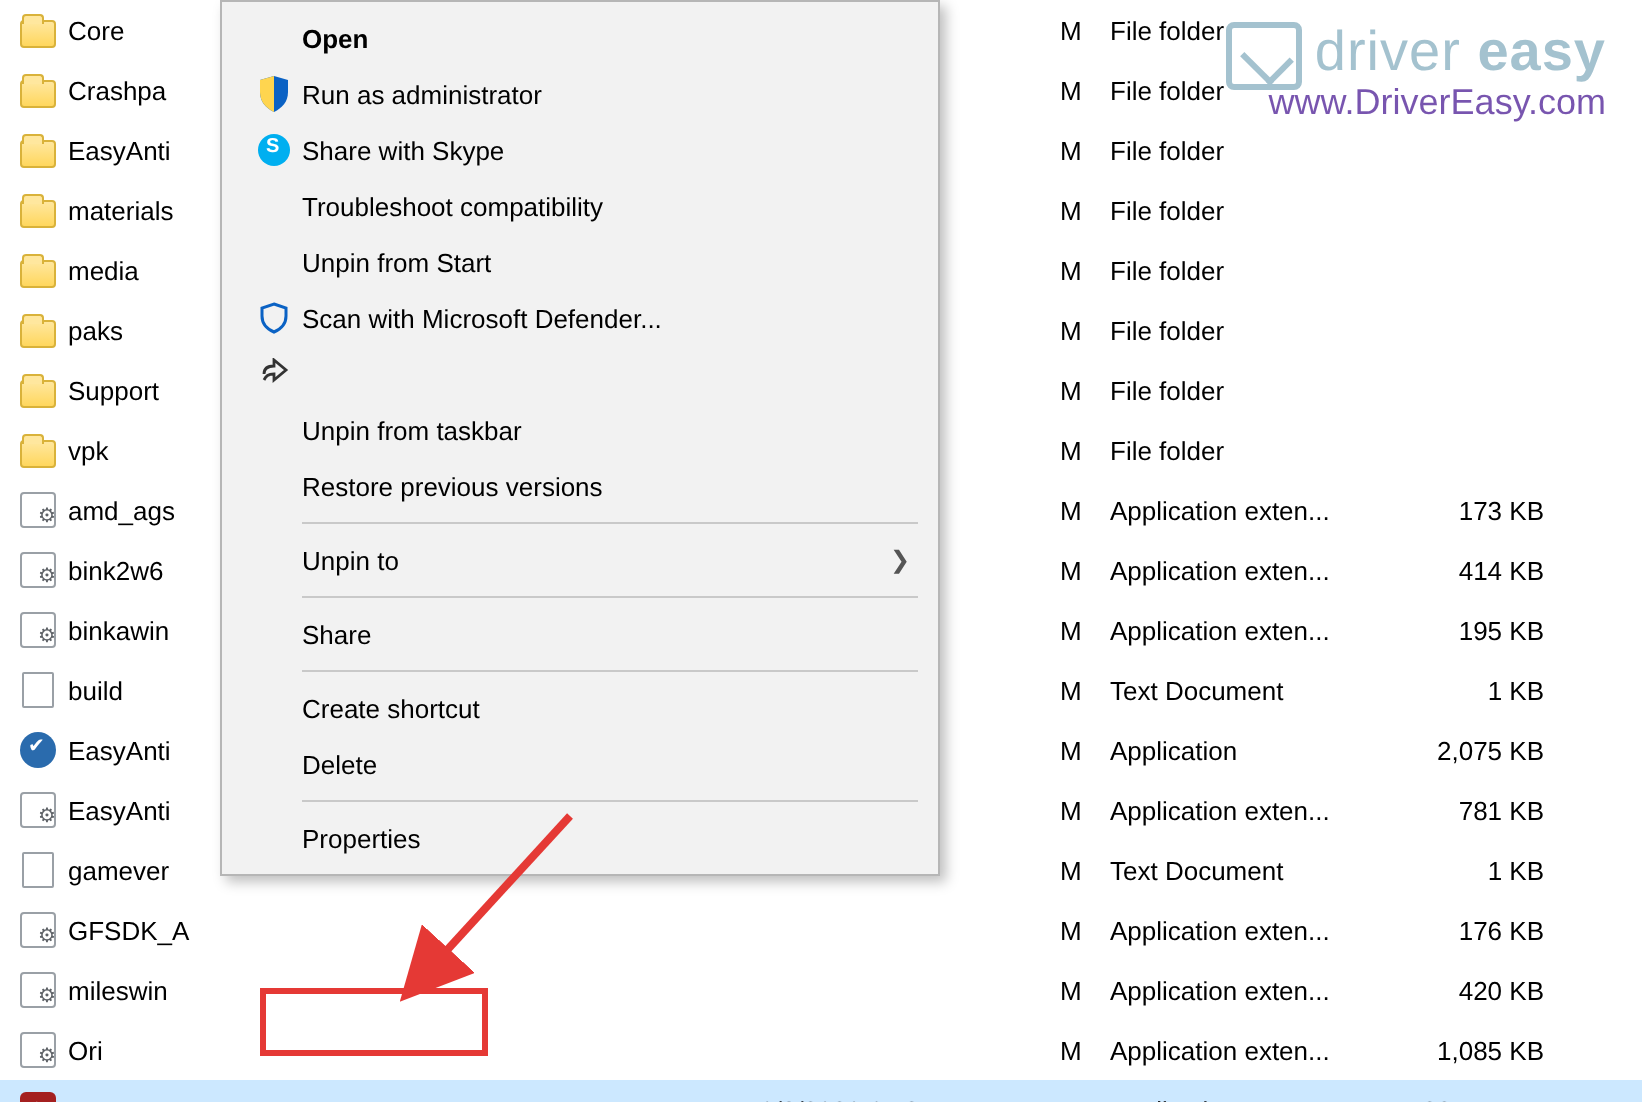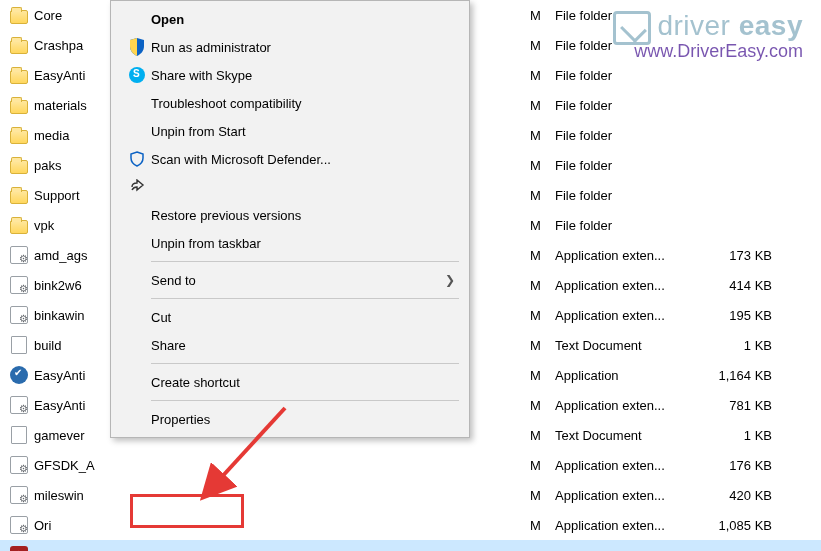--- a/index.html
+++ b/index.html
@@ -240,21 +240,21 @@
       <div class="col-type">Text Document</div>
       <div class="col-size">1 KB</div>
     </div>
     <div class="row">
       <div class="col-icon">
         <span class="ic ic-app"></span>
       </div>
       <div class="col-name">EasyAnti</div>
       <div class="col-date" style="padding-left: 150px;">M</div>
       <div class="col-type">Application</div>
-      <div class="col-size">1,164 KB</div>
+      <div class="col-size">2,075 KB</div>
     </div>
     <div class="row">
       <div class="col-icon">
         <span class="ic ic-sys"></span>
       </div>
       <div class="col-name">EasyAnti</div>
       <div class="col-date" style="padding-left: 150px;">M</div>
       <div class="col-type">Application exten...</div>
       <div class="col-size">781 KB</div>
     </div>
@@ -343,45 +343,45 @@
   </div>
   <div class="item">
     <span class="mi-icon">
       <svg class="mi-share" viewBox="0 0 16 16">
           <path fill="none" stroke="#333" stroke-width="1.4" d="M3 8c0-3 2-4 5-4V1l6 5-6 5V8c-3 0-4 1-5 3"></path>
         </svg>
     </span>
   </div>
   <div class="item">
     <span class="mi-icon"></span>
+    <span class="mi-label">Unpin from taskbar</span>
+  </div>
+  <div class="item">
+    <span class="mi-icon"></span>
     <span class="mi-label">Restore previous versions</span>
   </div>
-  <div class="item">
-    <span class="mi-icon"></span>
-    <span class="mi-label">Unpin from taskbar</span>
-  </div>
   <div class="sep"></div>
   <div class="item">
     <span class="mi-icon"></span>
-    <span class="mi-label">Send to</span>
+    <span class="mi-label">Unpin to</span>
     <span class="arrow">❯</span>
   </div>
   <div class="sep"></div>
   <div class="item">
     <span class="mi-icon"></span>
-    <span class="mi-label">Cut</span>
-  </div>
-  <div class="item">
-    <span class="mi-icon"></span>
     <span class="mi-label">Share</span>
   </div>
   <div class="sep"></div>
   <div class="item">
     <span class="mi-icon"></span>
     <span class="mi-label">Create shortcut</span>
+  </div>
+  <div class="item">
+    <span class="mi-icon"></span>
+    <span class="mi-label">Delete</span>
   </div>
   <div class="sep"></div>
   <div class="item">
     <span class="mi-icon"></span>
     <span class="mi-label">Properties</span>
   </div>
 </div>
 
 <div class="highlight-box" style="left:130px; top:494px; width:114px; height:34px;"></div>
 

